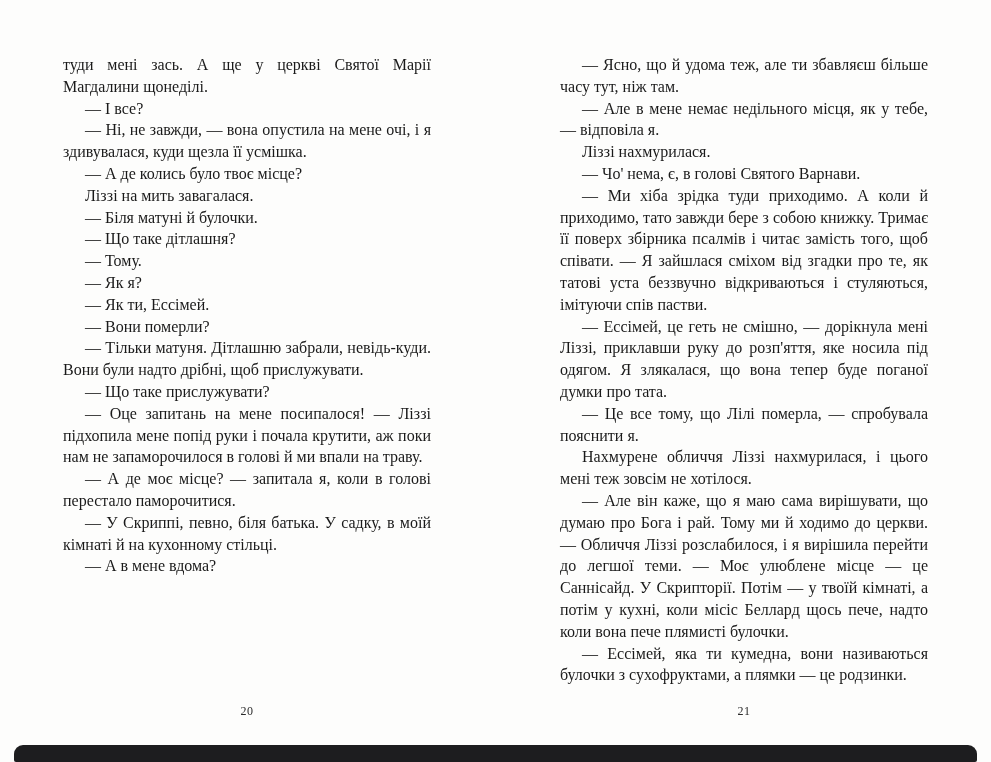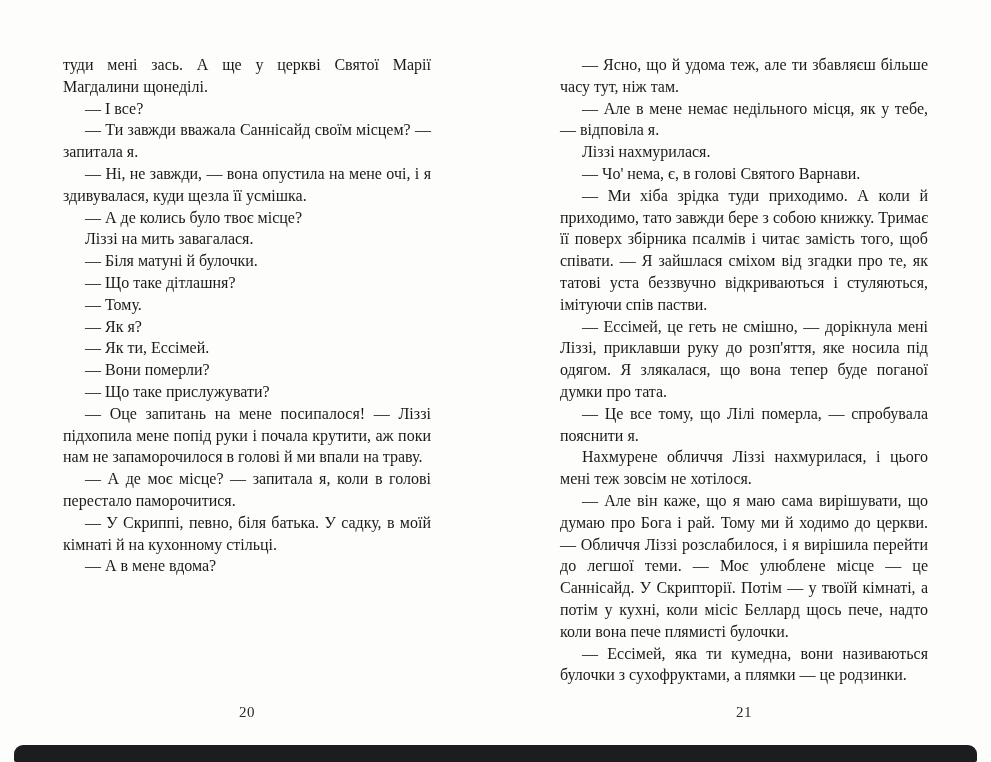--- a/index.html
+++ b/index.html
@@ -26,21 +26,21 @@
     hyphens: auto;
     -webkit-hyphens: auto;
   }
   .para { text-indent: 22px; }
   .para.noindent { text-indent: 0; }
   .page-number {
     position: absolute;
     top: 704px;
     width: 368px;
     text-align: center;
-    font-size: 15px;
+    font-size: 12px;
     color: #2a2a2a;
     letter-spacing: 0.5px;
   }
   .page-number.left { left: 63px; }
   .page-number.right { right: 63px; }
   .bottom-bar {
     position: absolute;
     left: 14px;
     right: 14px;
     bottom: 0;
@@ -50,30 +50,30 @@
   }
 </style>
 </head>
 <body>
 
 <div class="spread">
   <div class="page">
     <div class="page-text">
         <p class="para noindent">туди мені зась. А ще у церкві Святої Марії Магдалини щонеділі.</p>
         <p class="para">— І все?</p>
-        <p class="para">— Ти завжди вважала Саннісайд своїм місцем? — запитала я.</p>
         <p class="para">— Ні, не завжди, — вона опустила на мене очі, і я здивувалася, куди щезла її усмішка.</p>
         <p class="para">— А де колись було твоє місце?</p>
         <p class="para">Ліззі на мить завагалася.</p>
         <p class="para">— Біля матуні й булочки.</p>
         <p class="para">— Що таке дітлашня?</p>
         <p class="para">— Тому.</p>
         <p class="para">— Як я?</p>
         <p class="para">— Як ти, Ессімей.</p>
         <p class="para">— Вони померли?</p>
+        <p class="para">— Тільки матуня. Дітлашню забрали, невідь-куди. Вони були надто дрібні, щоб прислужувати.</p>
         <p class="para">— Що таке прислужувати?</p>
         <p class="para">— Оце запитань на мене посипалося! — Ліззі підхопила мене попід руки і почала крутити, аж поки нам не запаморочилося в голові й ми впали на траву.</p>
         <p class="para">— А де моє місце? — запитала я, коли в голові перестало паморочитися.</p>
         <p class="para">— У Скриппі, певно, біля батька. У садку, в моїй кімнаті й на кухонному стільці.</p>
         <p class="para">— А в мене вдома?</p>
       </div>
   </div>
   <div class="page">
     <div class="page-text">
         <p class="para">— Ясно, що й удома теж, але ти збавляєш більше часу тут, ніж там.</p>

